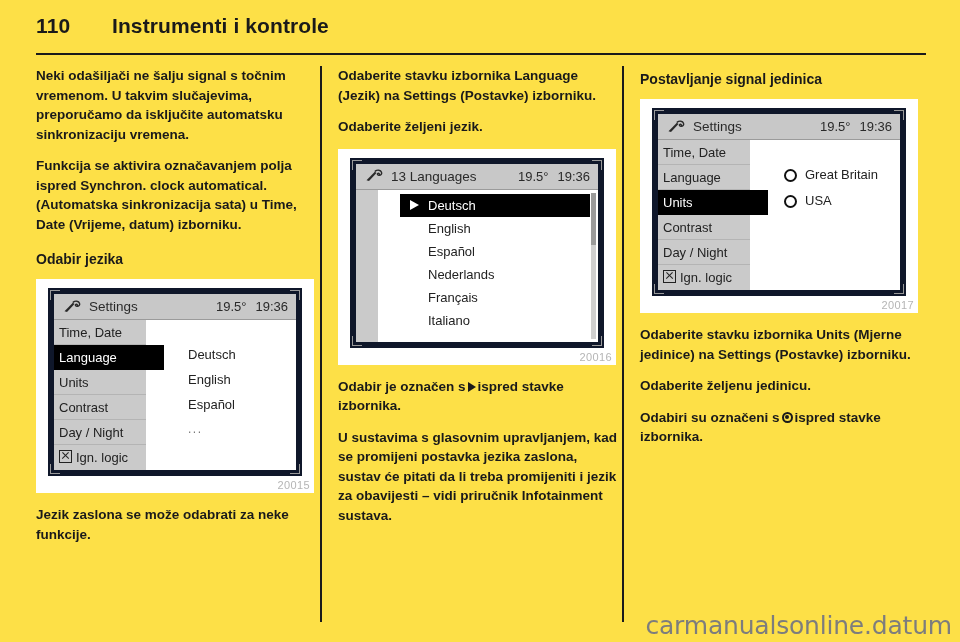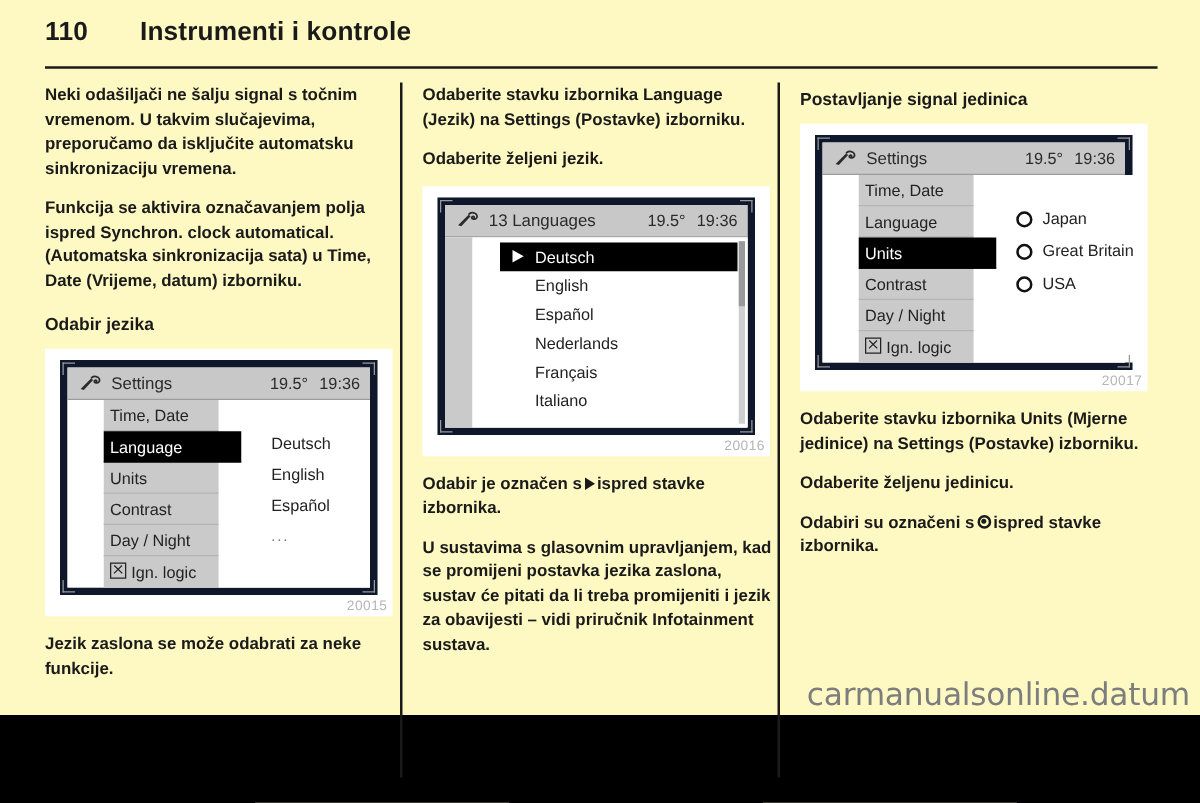--- a/index.html
+++ b/index.html
@@ -14,22 +14,22 @@
     overflow: hidden;
     font-family: "Liberation Sans", sans-serif;
     color: #1a1a1a;
   }
 
   
   .page {
     position: absolute;
     left: 0; top: 0;
     width: 960px;
-    height: 572px;
-    background: #fef9c3;
+    height: 642px;
+    background: #fde047;
   }
 
   
   .header {
     position: absolute;
     left: 36px;
     top: 14px;
     width: 890px;
     height: 30px;
     display: flex;
@@ -187,21 +187,20 @@
   .disp-body {
     display: flex;
     background: #ffffff;
     min-height: 150px;
   }
   .disp-menu {
     width: 92px;
     flex: 0 0 92px;
     background: #cacaca;
     padding: 0;
-    margin-left: 29px;
   }
   .disp-menu .mitem {
     height: 25px;
     line-height: 25px;
     font-size: 13px;
     color: #222;
     padding-left: 5px;
     border-bottom: 1px solid #b4b4b4;
     box-sizing: border-box;
     white-space: nowrap;
@@ -513,24 +512,20 @@
               <div class="mitem">Time, Date</div>
               <div class="mitem">Language</div>
               <div class="mitem sel">Units</div>
               <div class="mitem">Contrast</div>
               <div class="mitem">Day / Night</div>
               <div class="mitem last"><span class="ign-box"></span><span>Ign. logic</span></div>
             </div>
             <div class="disp-right">
               <div class="radio-row">
                   <span class="radio"></span>
-                  <span>Japan</span>
-                </div>
-              <div class="radio-row">
-                  <span class="radio"></span>
                   <span>Great Britain</span>
                 </div>
               <div class="radio-row">
                   <span class="radio"></span>
                   <span>USA</span>
                 </div>
             </div>
           </div>
 
           <div class="display-bottomticks">

